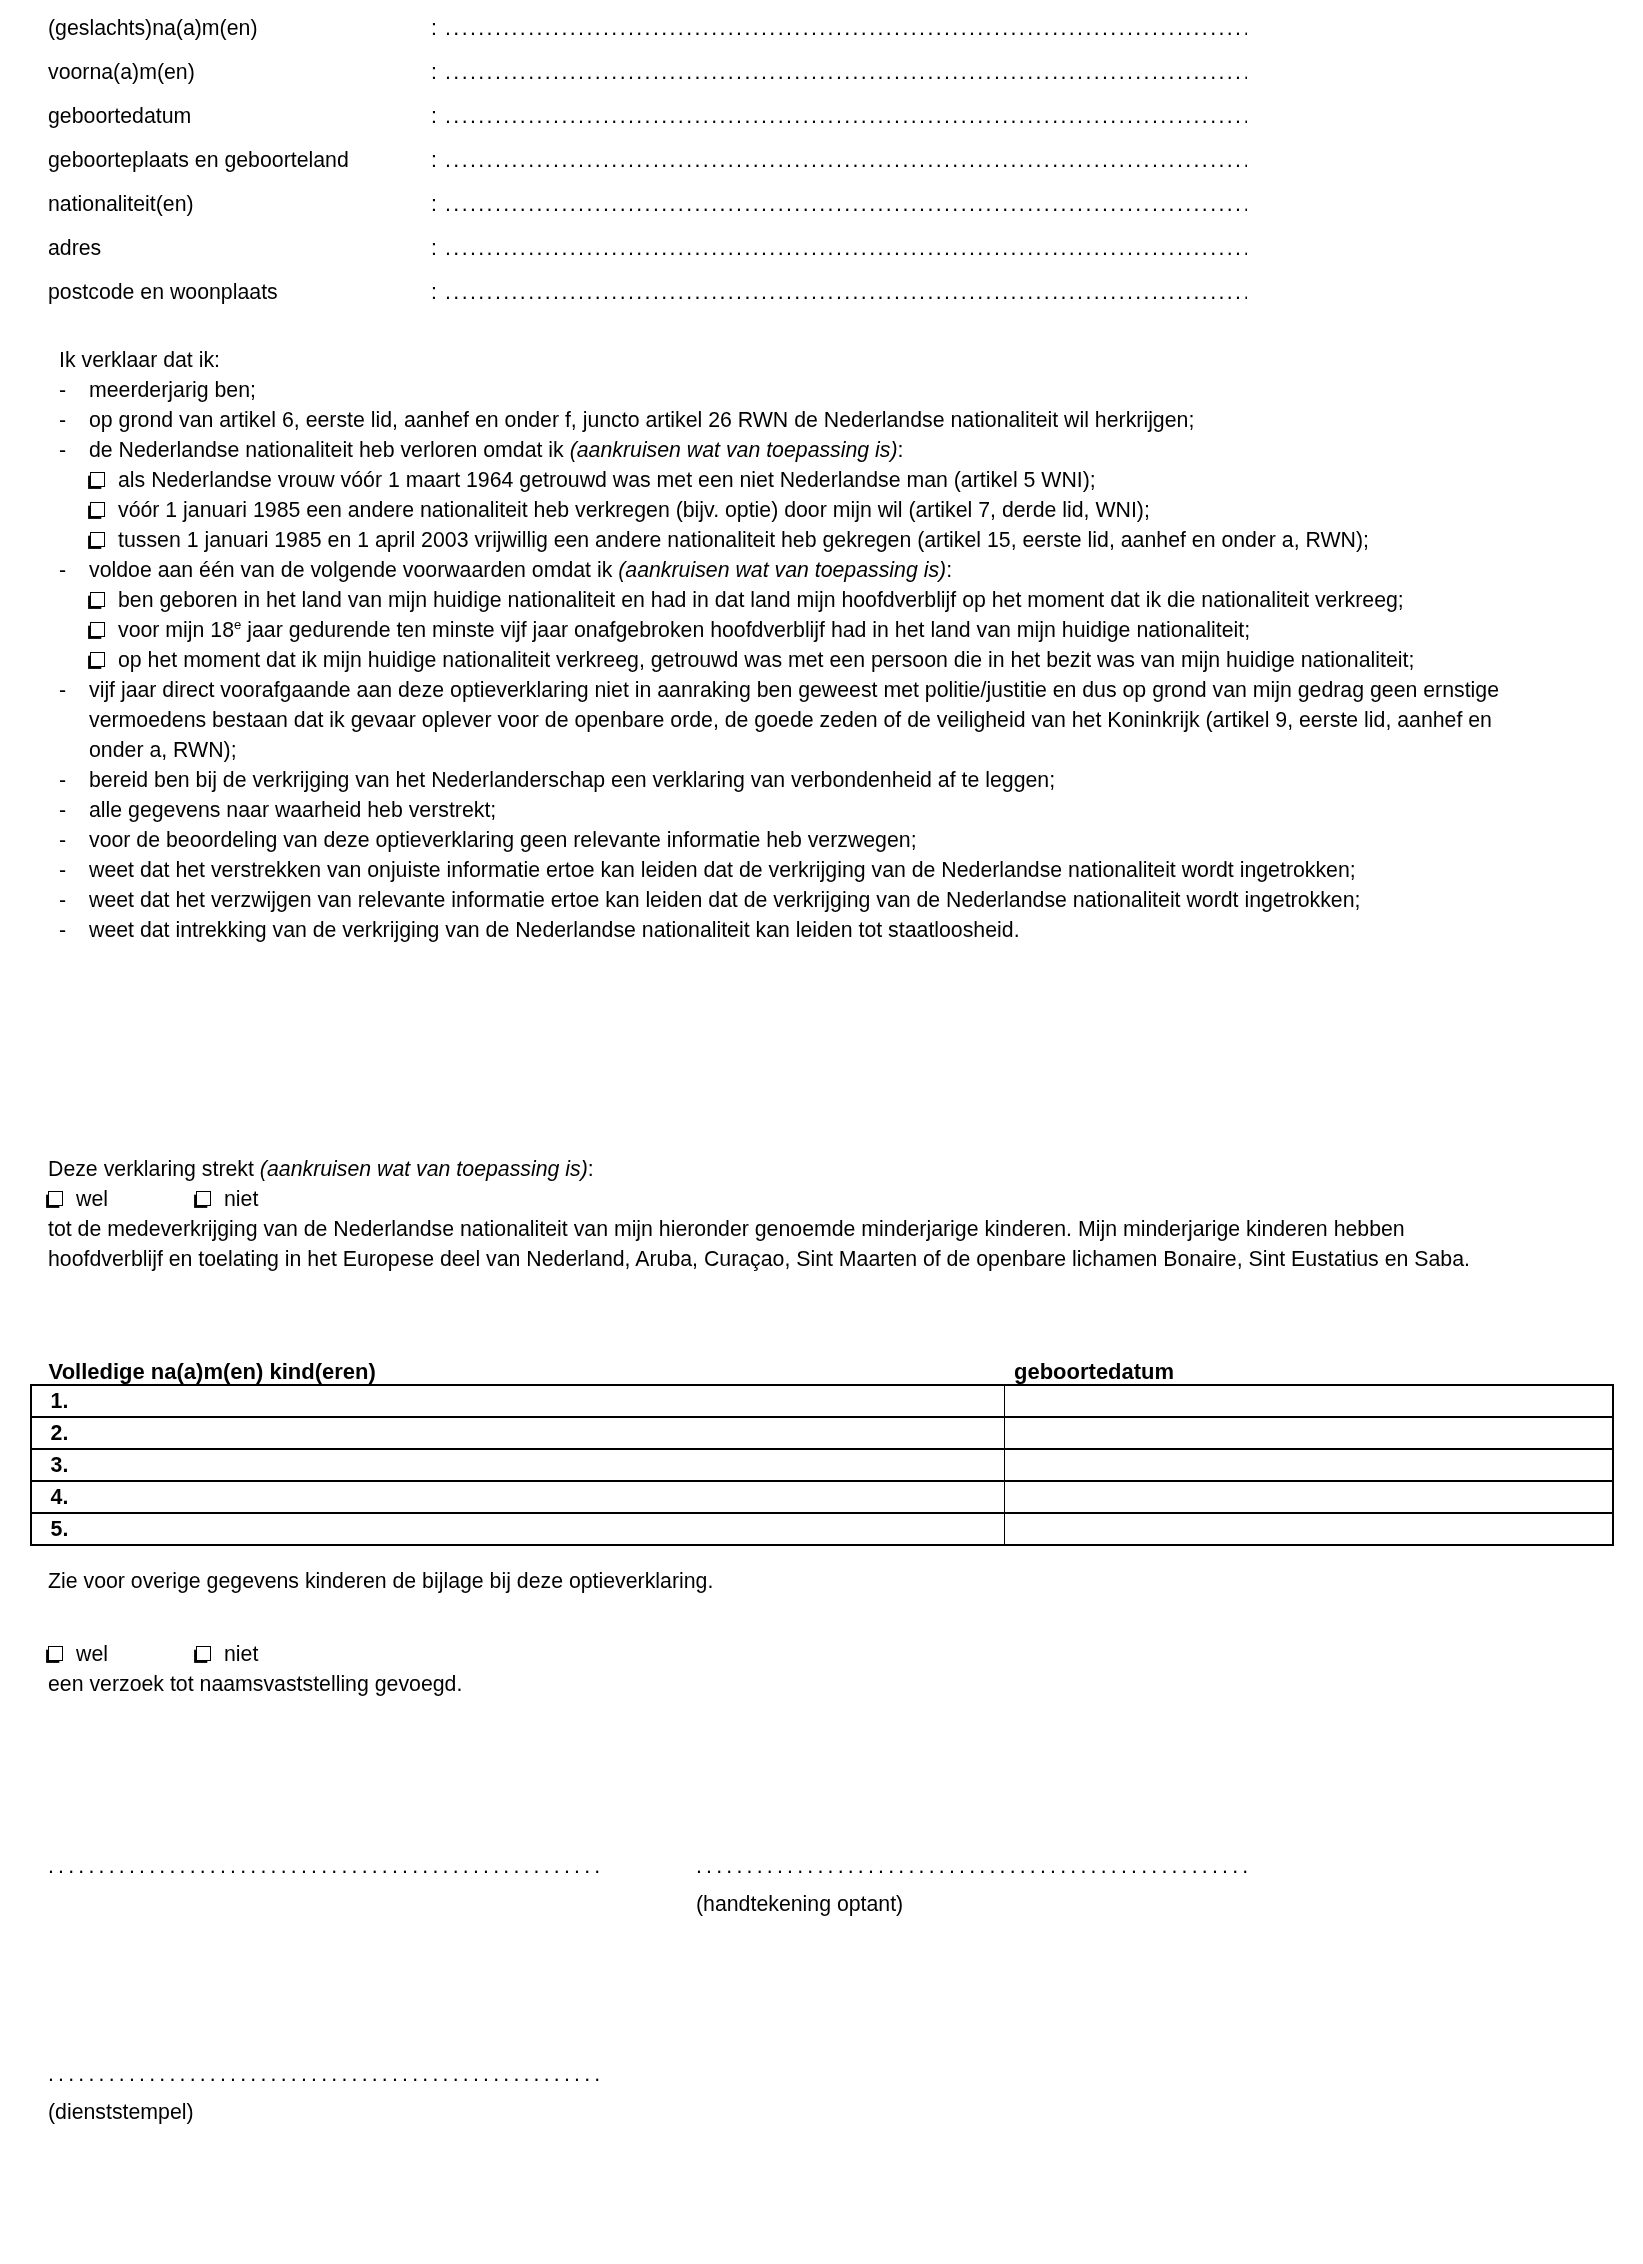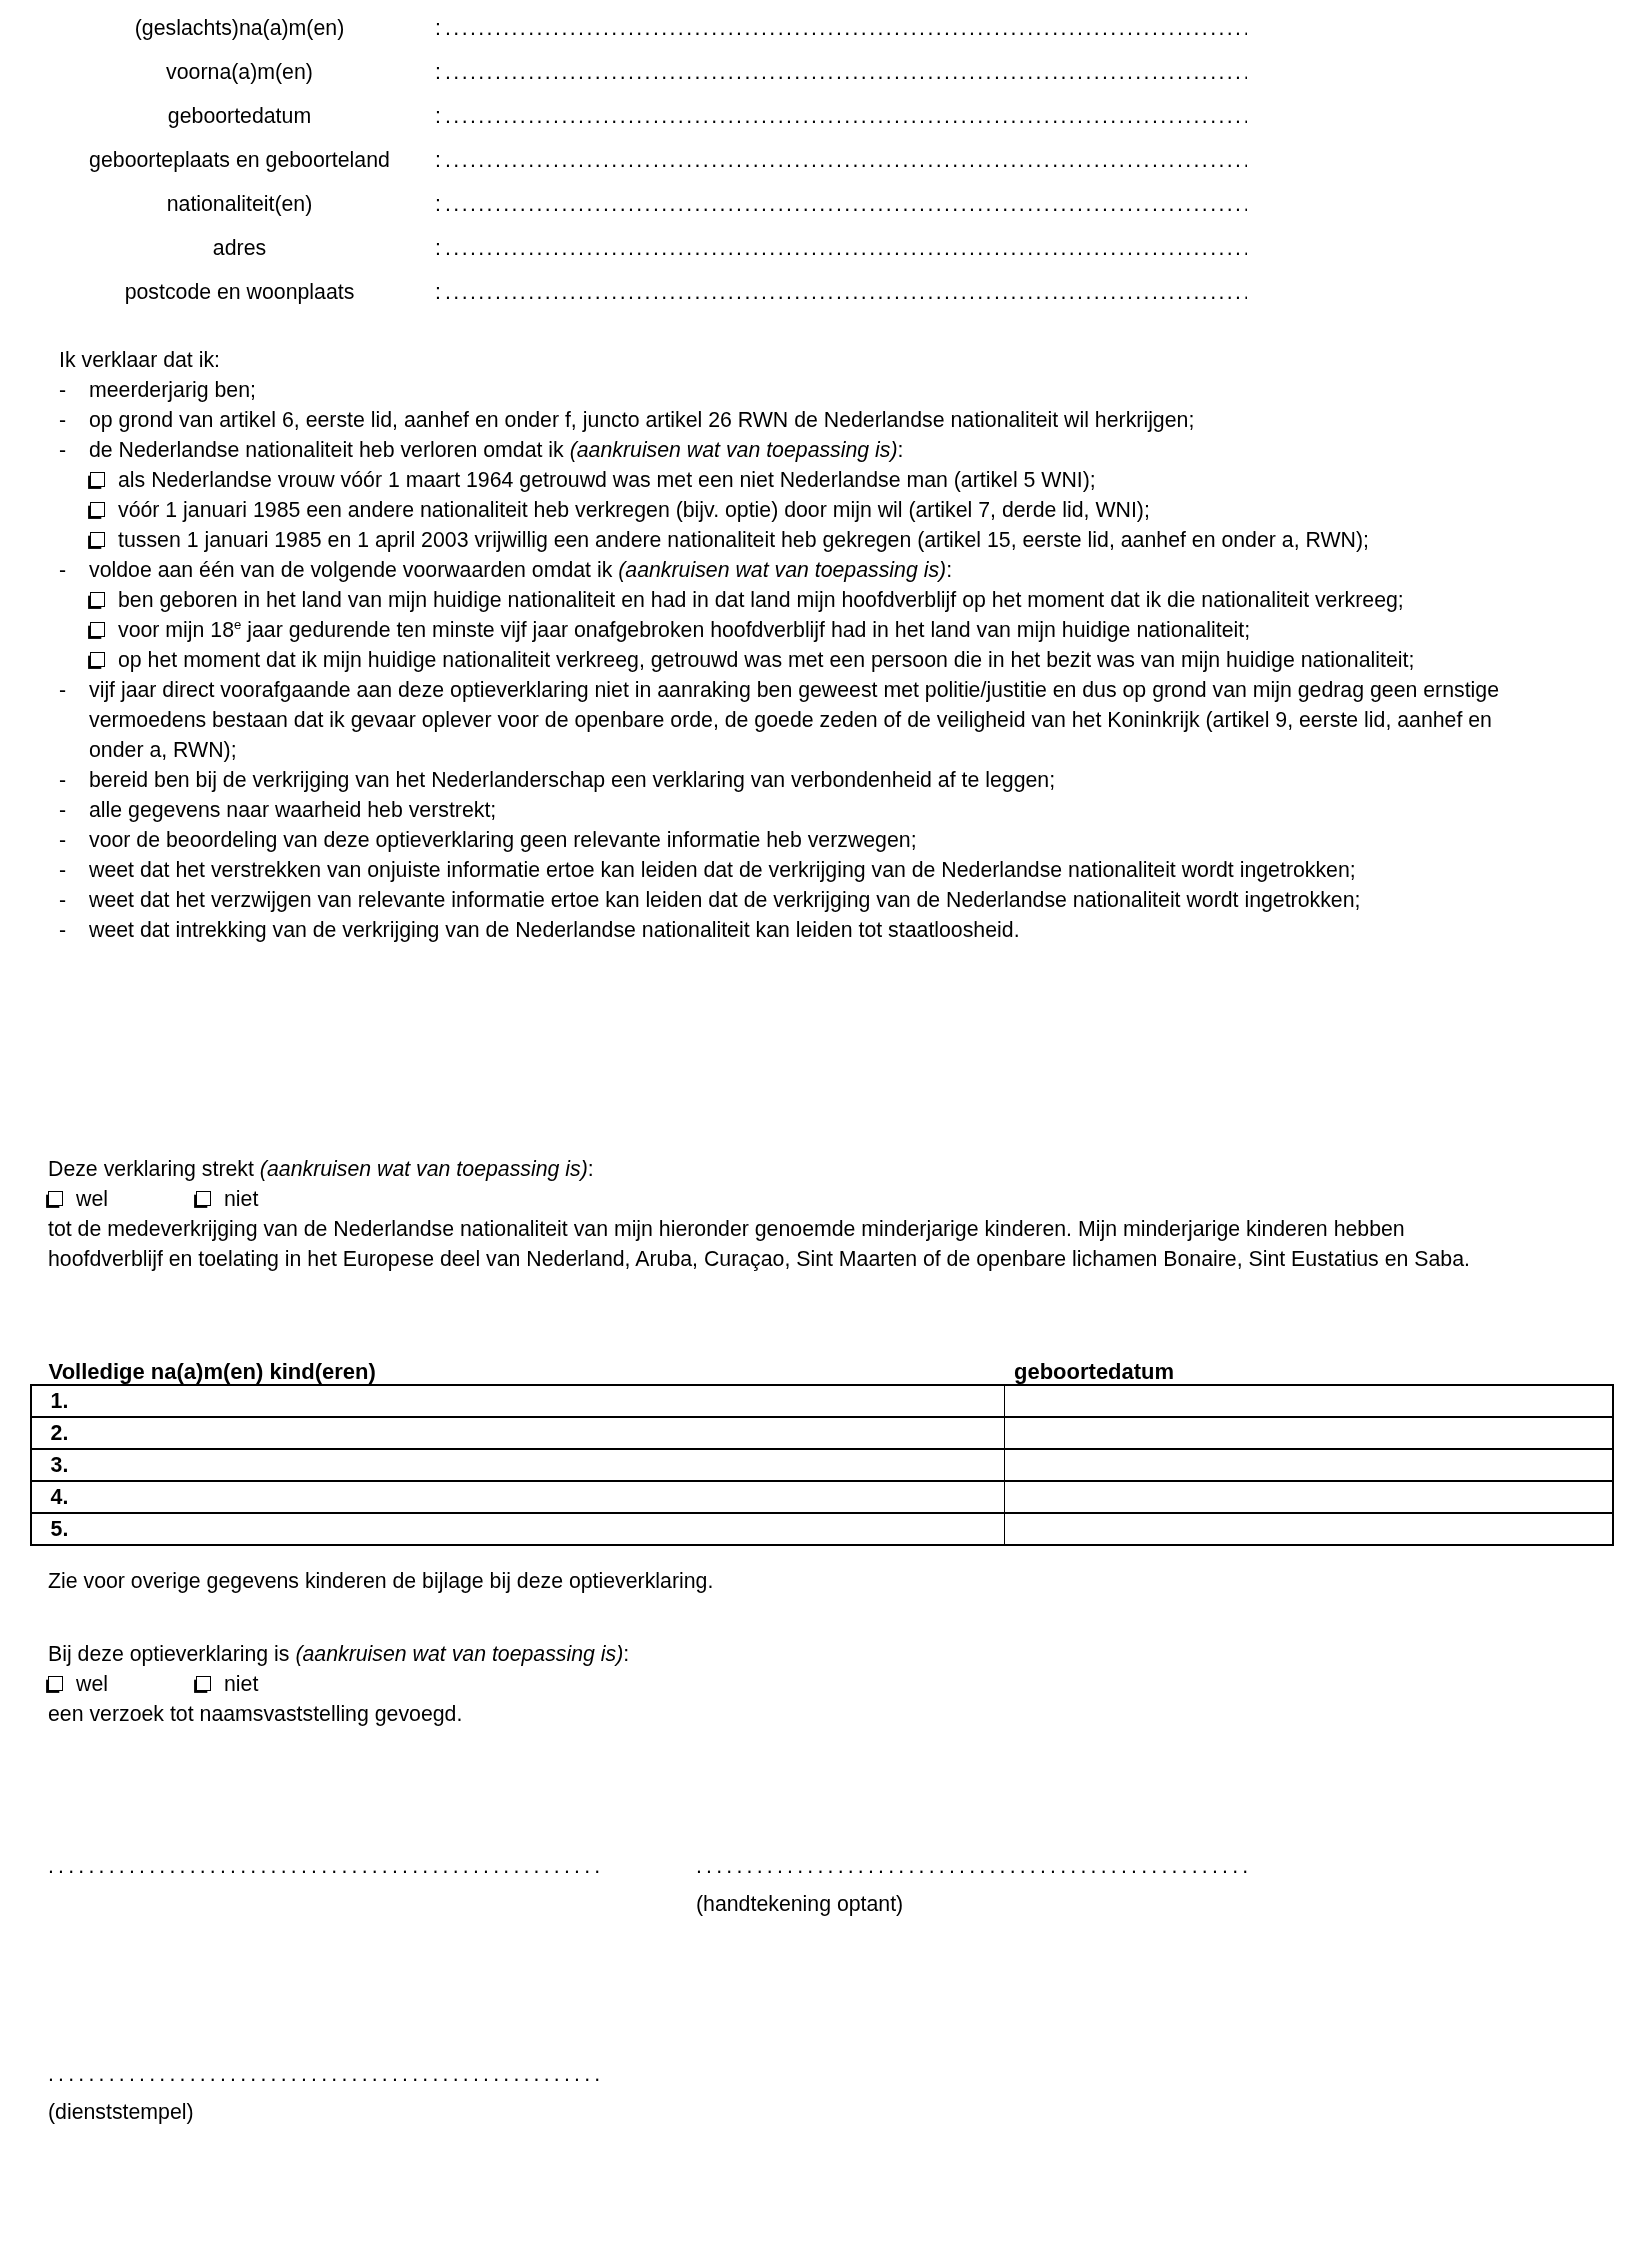--- a/index.html
+++ b/index.html
@@ -9,21 +9,21 @@
     background:#ffffff;
     color:#000;
     font-family:"Liberation Sans","DejaVu Sans",sans-serif;
     font-size:21.3px;
     line-height:30px;
     overflow:hidden;
   }
   .abs{position:absolute;}
   
   .fields{top:13px;left:48px;width:1540px;}
-  .field-row{display:flex;align-items:baseline;margin-bottom:14px;text-align:center;}
+  .field-row{display:flex;align-items:baseline;margin-bottom:14px;}
   .field-label{width:383px;flex:0 0 383px;}
   .field-colon{width:14px;flex:0 0 14px;}
   .leader{
     display:inline-block;overflow:hidden;white-space:nowrap;
     width:802px;letter-spacing:2.4px;vertical-align:baseline;
   }
   
   .decl{top:345px;left:48px;width:1475px;margin-left:11px;}
   .dash-item{display:flex;}
   .dash-marker{flex:0 0 30px;}
@@ -246,21 +246,20 @@
       <tr>
         <td class="cell-name"><span>5.</span></td>
         <td class="cell-birth"></td>
       </tr>
     </tbody>
   </table>
 
   <div class="abs zie">Zie voor overige gegevens kinderen de bijlage bij deze optieverklaring.</div>
 
   <div class="abs bij">
-    <div><span>Bij deze optieverklaring is </span><i>(aankruisen wat van toepassing is)</i><span>:</span></div>
     <div class="opt-row">
       <span class="opt opt-first">
         <span class="cb"></span>
         <span>wel</span>
       </span>
       <span class="opt">
         <span class="cb"></span>
         <span>niet</span>
       </span>
     </div>

